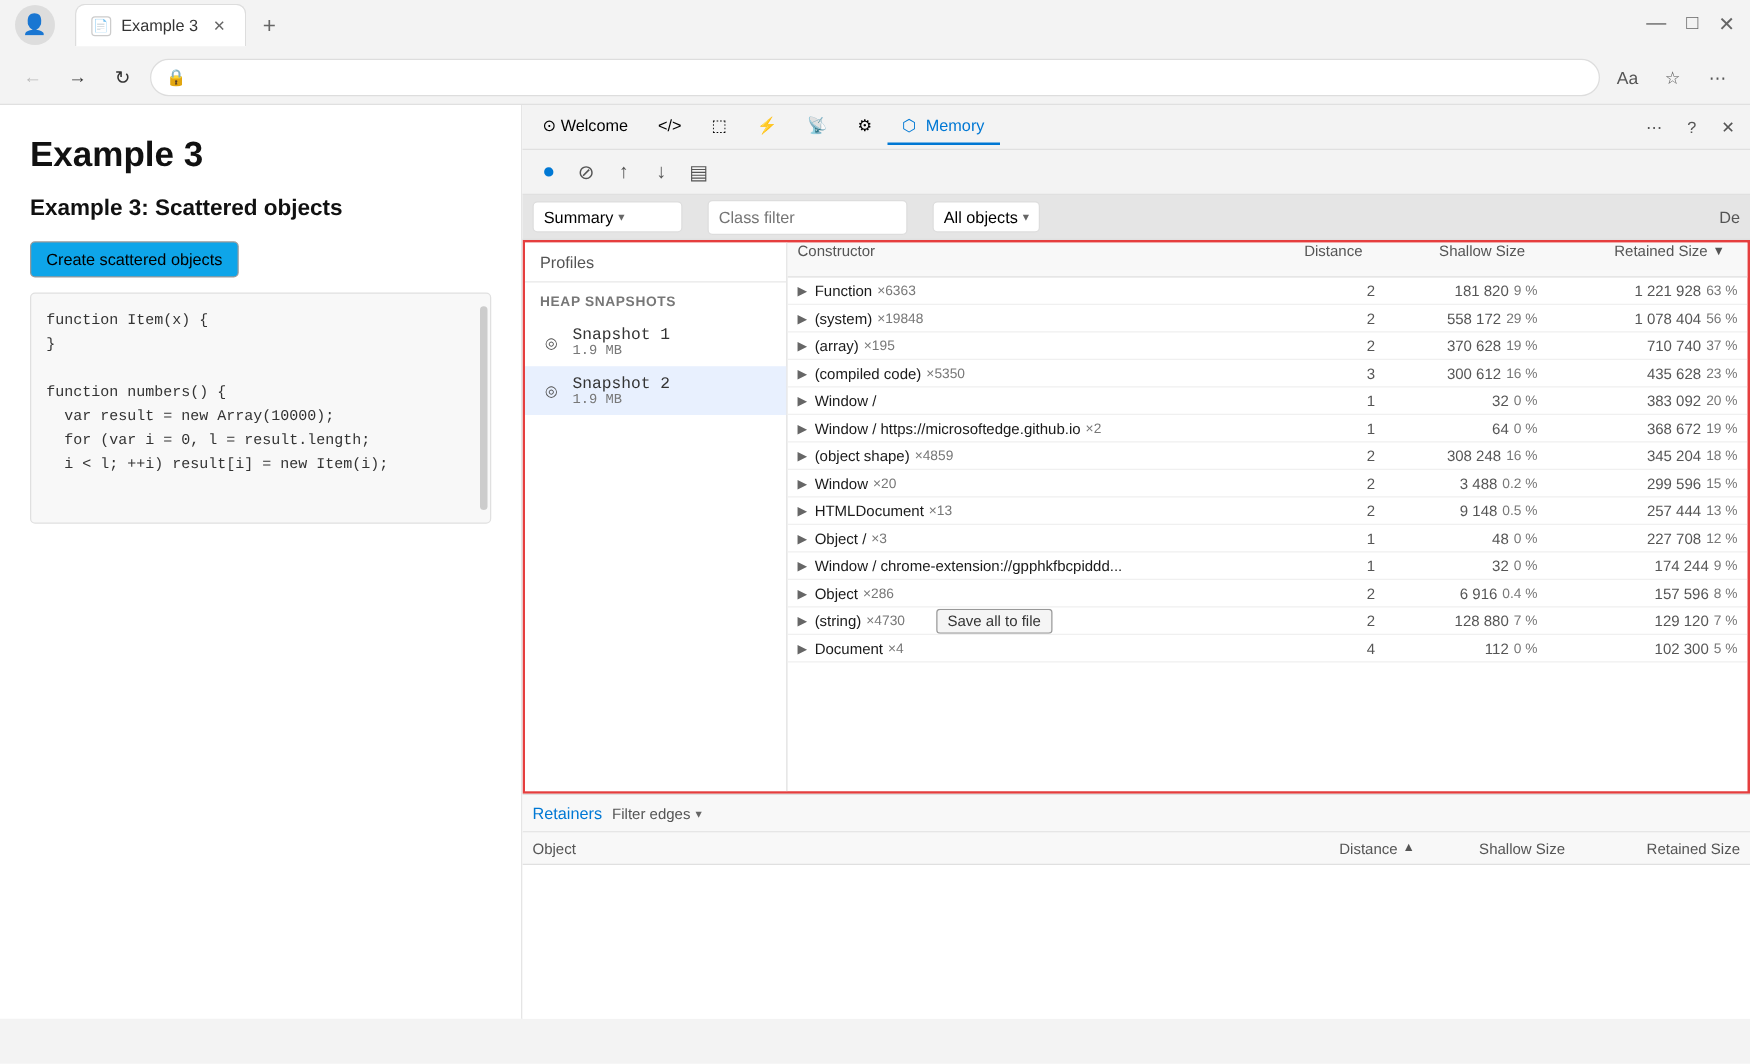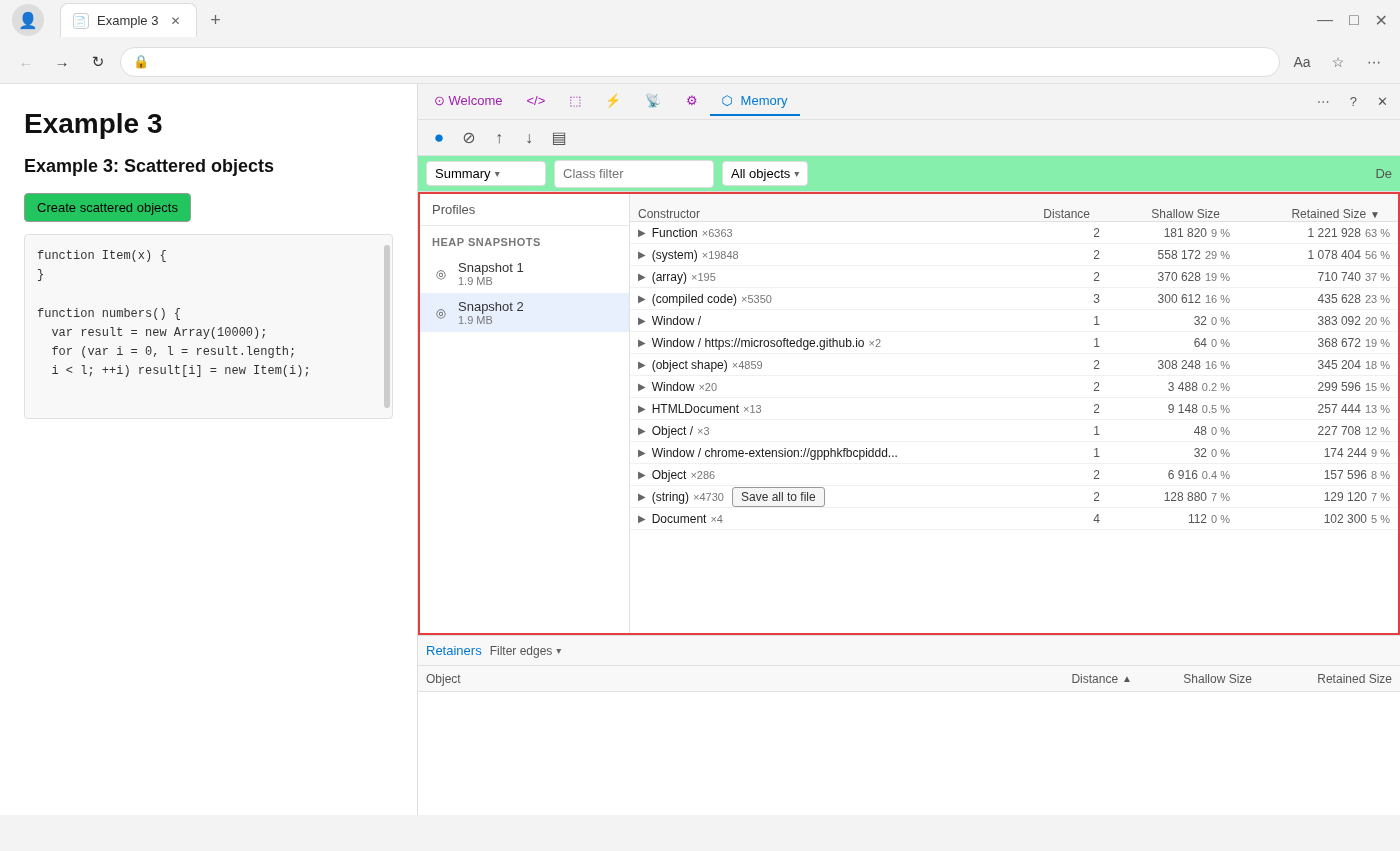--- a/index.html
+++ b/index.html
@@ -23,85 +23,85 @@
     .nav-icons { display: flex; gap: 8px; align-items: center; }
     .nav-icon-btn { width: 28px; height: 28px; display: flex; align-items: center; justify-content: center; border-radius: 4px; color: #555; font-size: 14px; cursor: pointer; }
 
     
     .main-content { display: flex; height: calc(851px - 120px); }
 
     
     .webpage-panel { width: 418px; background: white; border-right: 1px solid #ddd; padding: 24px; overflow-y: auto; flex-shrink: 0; }
     .webpage-title { font-size: 28px; font-weight: bold; color: #111; margin-bottom: 16px; }
     .webpage-subtitle { font-size: 18px; font-weight: bold; color: #111; margin-bottom: 16px; }
-    .webpage-btn { padding: 6px 12px; border: 1px solid #999; background: #22c55e; border-radius: 4px; font-size: 13px; cursor: pointer; margin-bottom: 12px; }
+    .webpage-btn { padding: 6px 12px; border: 1px solid #999; background: #0ea5e9; border-radius: 4px; font-size: 13px; cursor: pointer; margin-bottom: 12px; }
     .webpage-text { font-size: 14px; color: #333; margin-bottom: 16px; line-height: 1.4; }
     .code-block { background: #f8f8f8; border: 1px solid #e0e0e0; border-radius: 4px; padding: 12px; font-family: 'Courier New', monospace; font-size: 12px; color: #333; overflow-y: auto; height: 185px; position: relative; line-height: 1.6; }
     .code-scrollbar { position: absolute; right: 2px; top: 10px; bottom: 10px; width: 6px; background: #ccc; border-radius: 3px; }
 
     
     .devtools-panel { flex: 1; display: flex; flex-direction: column; background: white; }
 
     
     .devtools-tabs { display: flex; align-items: center; background: #f3f3f3; border-bottom: 1px solid #e0e0e0; height: 36px; padding: 0 4px; }
-    .devtools-tab { padding: 6px 12px; font-size: 13px; color: #a21caf; cursor: pointer; border-bottom: 2px solid transparent; }
+    .devtools-tab { padding: 6px 12px; font-size: 13px; color: #000000; cursor: pointer; border-bottom: 2px solid transparent; }
     .devtools-tab.active { color: #0078d4; border-bottom: 2px solid #0078d4; font-weight: 500; }
     .devtools-tab-more { padding: 4px 8px; color: #555; cursor: pointer; font-size: 13px; }
 
     
     .memory-panel { flex: 1; display: flex; flex-direction: column; }
 
     
     .memory-toolbar { display: flex; align-items: center; padding: 0 8px; height: 36px; background: #f3f3f3; border-bottom: 1px solid #e0e0e0; gap: 4px; }
     .memory-btn { width: 26px; height: 26px; display: flex; align-items: center; justify-content: center; border-radius: 50%; color: #555; font-size: 14px; cursor: pointer; }
     .memory-btn.active { color: #0078d4; }
 
     
-    .memory-view-controls { display: flex; align-items: center; padding: 0 8px; height: 36px; background: #86efac; border-bottom: 1px solid #e0e0e0; gap: 8px; }
+    .memory-view-controls { display: flex; align-items: center; padding: 0 8px; height: 36px; background: #e5e5e5; border-bottom: 1px solid #e0e0e0; gap: 20px; }
     .summary-dropdown { display: flex; align-items: center; gap: 4px; padding: 4px 8px; background: white; border: 1px solid #ddd; border-radius: 4px; font-size: 13px; cursor: pointer; min-width: 120px; }
     .class-filter-input { flex: 1; height: 28px; border: 1px solid #ddd; border-radius: 4px; padding: 12px 8px; font-size: 13px; background: white; outline: none; max-width: 160px; }
     .all-objects-dropdown { display: flex; align-items: center; gap: 4px; padding: 4px 8px; background: white; border: 1px solid #ddd; border-radius: 4px; font-size: 13px; cursor: pointer; }
     .dropdown-arrow { font-size: 10px; color: #666; }
 
     
     .memory-content { display: flex; flex-direction: column; flex: 1; overflow: hidden; }
     .memory-top { flex: 1; display: flex; overflow: hidden; border: 2px solid #e53e3e; }
 
     
     .profiles-sidebar { width: 210px; border-right: 1px solid #e0e0e0; flex-shrink: 0; background: white; }
     .profiles-header { padding: 8px 12px; font-size: 13px; color: #555; border-bottom: 1px solid #e8e8e8; }
     .profiles-section { padding: 4px 0; }
     .profiles-section-title { padding: 6px 12px; font-size: 11px; color: #777; font-weight: 600; text-transform: uppercase; letter-spacing: 0.5px; }
     .profile-item { display: flex; align-items: center; gap: 8px; padding: 6px 12px; cursor: pointer; }
     .profile-item.active { background: #e8f0fe; }
     .profile-icon { width: 18px; height: 18px; display: flex; align-items: center; justify-content: center; font-size: 12px; color: #555; }
-    .profile-info { flex: 1; }
+    .profile-info { flex: 1; font-family: Liberation Mono, monospace; }
     .profile-name { font-size: 13px; color: #333; }
     .profile-size { font-size: 11px; color: #777; }
 
     
     .heap-table { flex: 1; display: flex; flex-direction: column; overflow: hidden; }
-    .heap-table-header { display: flex; align-items: flex-end; background: #f8f8f8; border-bottom: 1px solid #e0e0e0; height: 28px; font-size: 12px; color: #555; font-weight: 500; }
+    .heap-table-header { display: flex; align-items: flex-start; background: #f8f8f8; border-bottom: 1px solid #e0e0e0; height: 28px; font-size: 12px; color: #555; font-weight: 500; }
     .col-constructor { flex: 1; padding: 0 8px; }
     .col-distance { width: 80px; text-align: right; padding: 0 8px; }
     .col-shallow { width: 130px; text-align: right; padding: 0 8px; }
     .col-retained { width: 160px; text-align: right; padding: 0 8px; display: flex; align-items: center; justify-content: flex-end; gap: 4px; }
     .heap-table-body { flex: 1; overflow-y: auto; }
     .heap-row { display: flex; align-items: center; height: 22px; border-bottom: 1px solid #f0f0f0; font-size: 12px; cursor: pointer; }
     .row-constructor { flex: 1; padding: 0 8px; display: flex; align-items: center; gap: 4px; overflow: hidden; white-space: nowrap; }
     .row-arrow { color: #666; font-size: 10px; margin-right: 2px; }
     .row-name { color: #1a1a1a; }
     .row-count { color: #777; font-size: 11px; }
     .row-distance { width: 80px; text-align: right; padding: 0 8px; color: #555; }
     .row-shallow { width: 130px; text-align: right; padding: 0 8px; color: #555; display: flex; align-items: center; justify-content: flex-end; gap: 4px; }
     .row-retained { width: 160px; text-align: right; padding: 0 8px; color: #555; display: flex; align-items: center; justify-content: flex-end; gap: 4px; }
     .percent { color: #777; font-size: 11px; }
 
     
-    .save-btn { display: inline-block; padding: 2px 8px; border: 1px solid #999; background: #f5f5f5; border-radius: 3px; font-size: 12px; cursor: pointer; color: #333; margin-left: 4px; }
+    .save-btn { display: inline-block; padding: 2px 8px; border: 1px solid #999; background: #f5f5f5; border-radius: 3px; font-size: 12px; cursor: pointer; color: #333; margin-left: 21px; }
 
     
     .retainers-section { height: 180px; border-top: 1px solid #e0e0e0; display: flex; flex-direction: column; }
     .retainers-toolbar { display: flex; align-items: center; padding: 0 8px; height: 30px; background: #f8f8f8; border-bottom: 1px solid #e0e0e0; gap: 8px; font-size: 13px; }
     .retainers-tab { color: #555; cursor: pointer; }
     .retainers-tab.active { color: #0078d4; font-weight: 500; }
     .filter-edges-btn { display: flex; align-items: center; gap: 4px; color: #555; cursor: pointer; font-size: 12px; }
     .retainers-header { display: flex; align-items: center; background: #f8f8f8; border-bottom: 1px solid #e0e0e0; height: 26px; font-size: 12px; color: #555; font-weight: 500; }
     .ret-col-object { flex: 1; padding: 0 8px; }
     .ret-col-distance { width: 120px; text-align: right; padding: 0 8px; display: flex; align-items: center; justify-content: flex-end; gap: 4px; }

